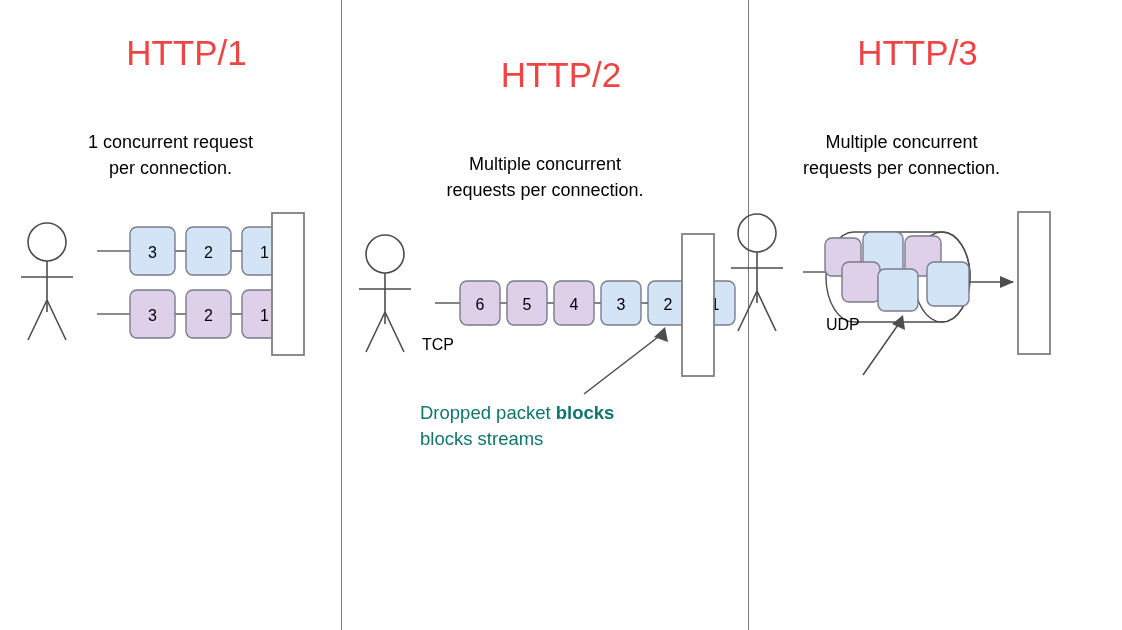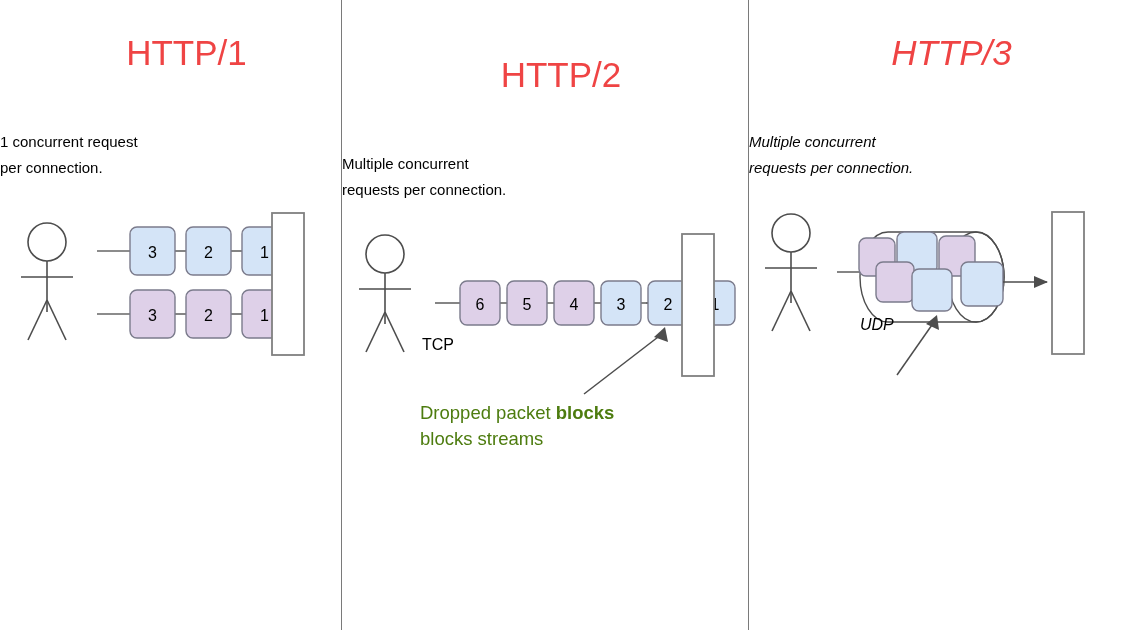--- a/index.html
+++ b/index.html
@@ -41,42 +41,42 @@
     line-height: 42px;
     letter-spacing: 0px;
     color: #ef4444;
     padding-left: 16px;
   }
   .panel-subtitle {
     position: absolute;
     left: 0;
     width: 100%;
     top: 129px;
-    text-align: left;
-    font-size: 15px;
+    text-align: center;
+    font-size: 18px;
     line-height: 26px;
     color: #000;
     white-space: pre-line;
   }
   .stage {
     position: absolute;
     left: 0;
     top: 0;
     width: 100%;
     height: 630px;
     pointer-events: none;
   }
   .stage svg {
     display: block;
   }
   .caption {
     position: absolute;
     font-size: 18.5px;
     line-height: 26px;
-    color: #4d7c0f;
+    color: #0f766e;
   }
   .caption b {
     font-weight: bold;
   }
   .pkt-label {
     font-family: "Liberation Sans", sans-serif;
     font-size: 16px;
     fill: #000;
     text-anchor: middle;
     dominant-baseline: central;
@@ -230,21 +230,21 @@
         <rect x="340" y="212" width="32" height="142" fill="#ffffff" stroke="#808080" stroke-width="1.8"></rect>
       </svg>
     </div>
 
     <div class="caption" style="left:78px; top:378px; width:320px;">
       <span>Dropped packet </span><b>blocks</b><br>
       <span>blocks streams</span>
     </div>
   </div>
 
-  <div class="panel" style="left:749px; width:373px;font-style:italic;">
+  <div class="panel" style="left:715px; width:373px;">
     <div class="panel-title">HTTP/3</div>
     <div class="panel-subtitle">Multiple concurrent
 requests per connection.</div>
 
     <div class="stage">
       <svg width="373" height="630" viewBox="0 0 373 630" xmlns="http://www.w3.org/2000/svg">
 
         <g fill="none" stroke="#4d4d4d" stroke-width="1.6">
           <circle cx="42" cy="233" r="19"></circle>
           <line x1="42" y1="252" x2="42" y2="303"></line>

